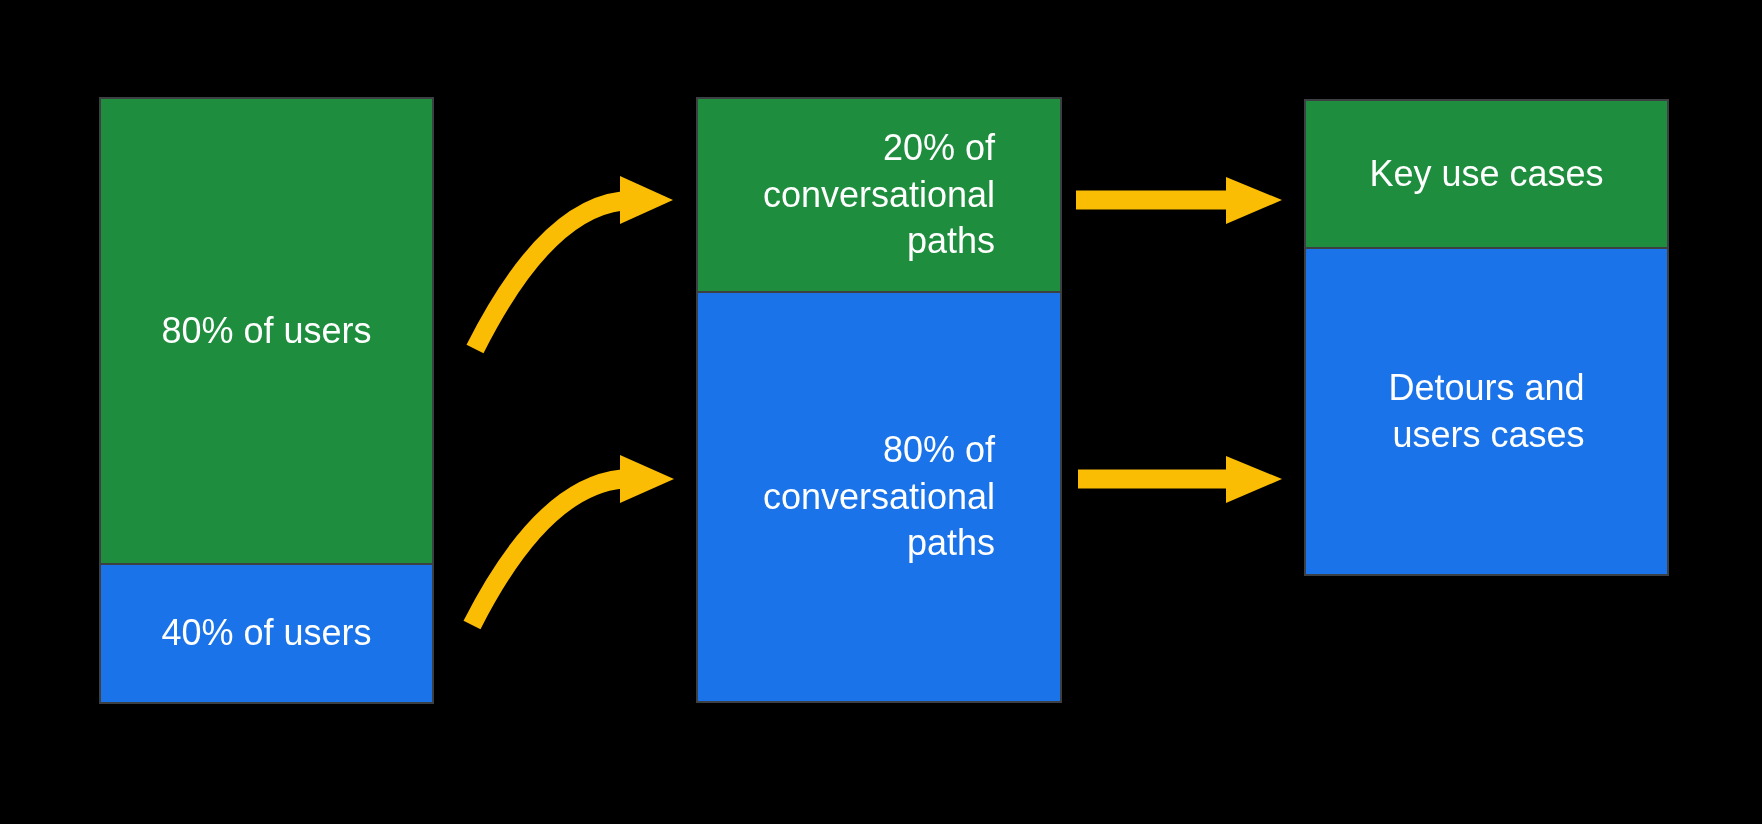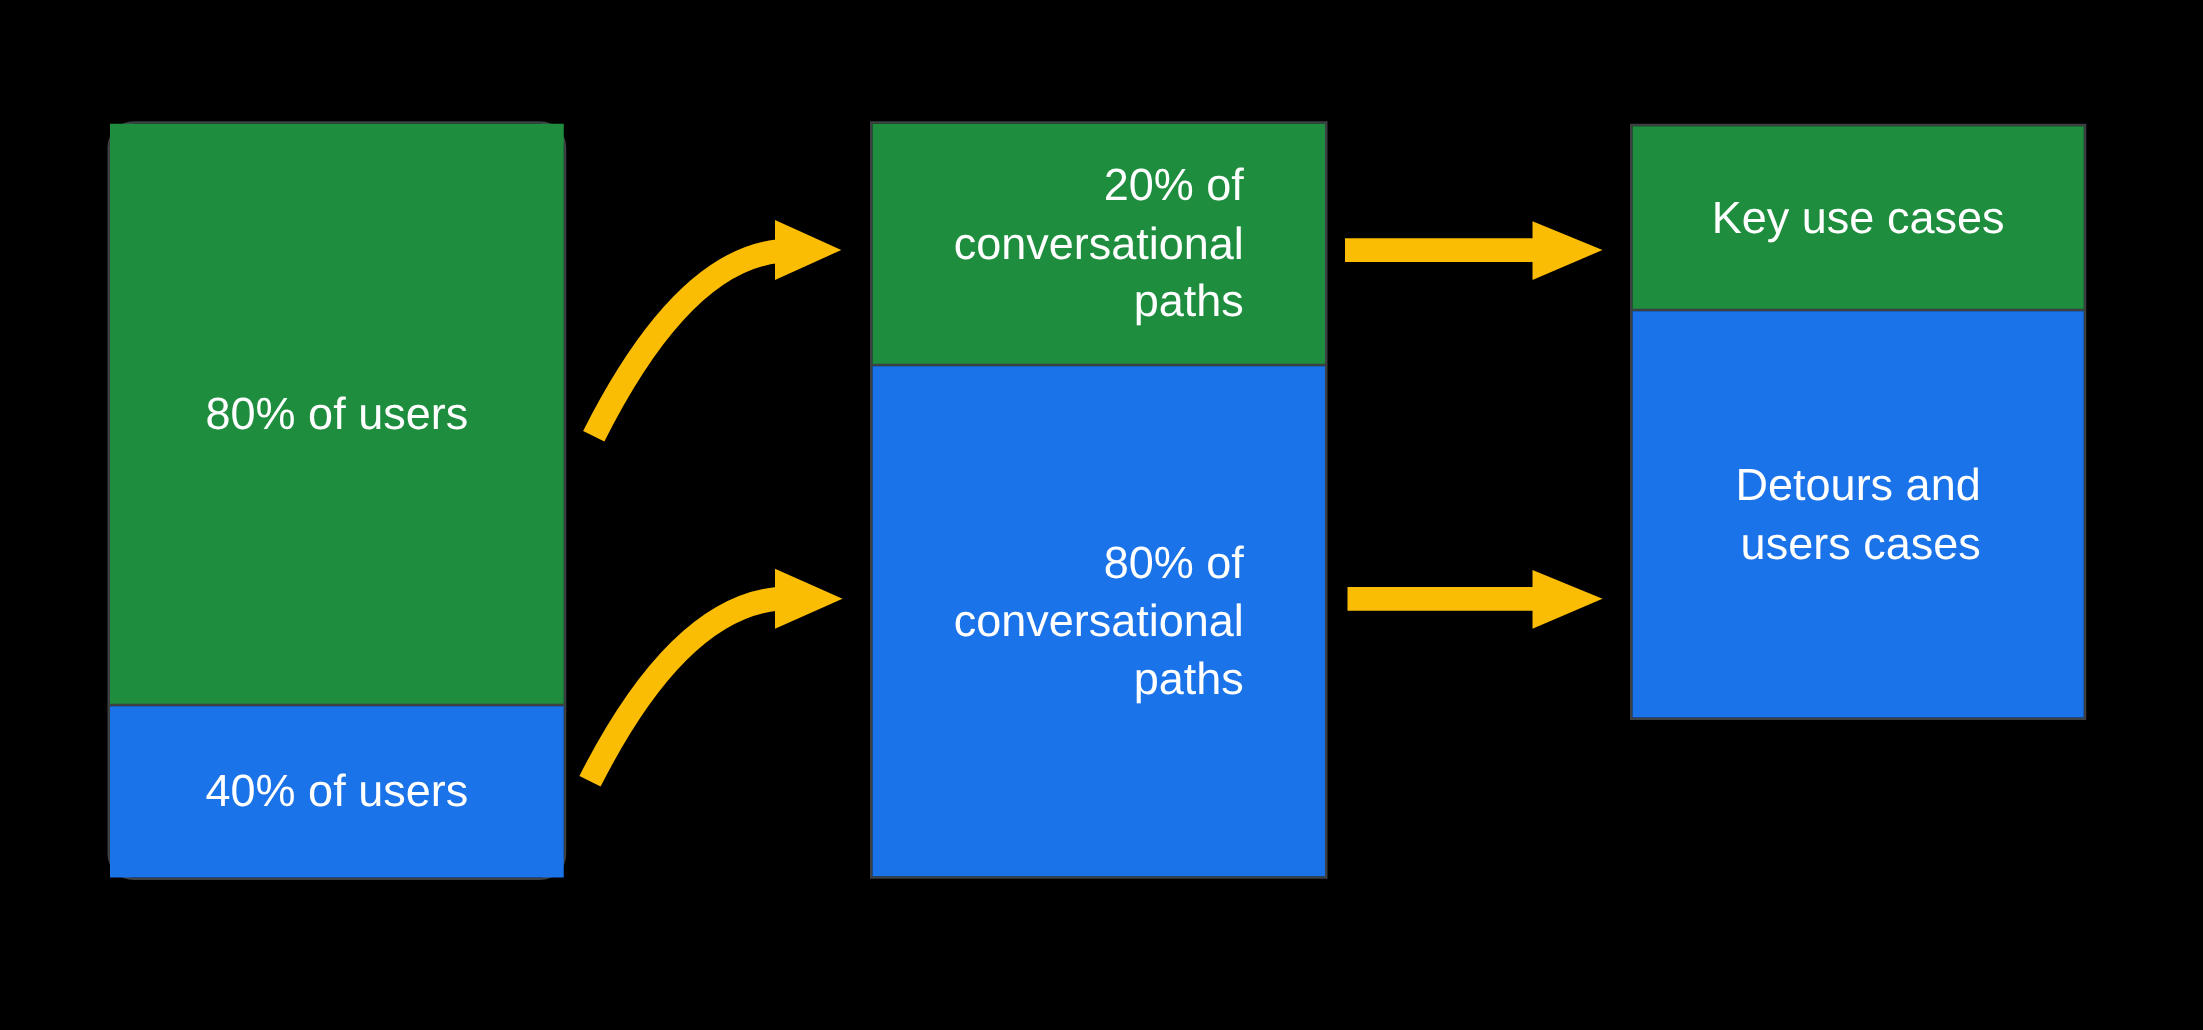--- a/index.html
+++ b/index.html
@@ -13,21 +13,21 @@
   *{margin:0;padding:0;box-sizing:border-box;}
   html,body{width:1762px;height:824px;background:var(--background);overflow:hidden;}
   .canvas{
     position:relative;width:1762px;height:824px;background:var(--background);
     font-family:"Liberation Sans","DejaVu Sans",sans-serif;
   }
   .bar{
     position:absolute;display:flex;flex-direction:column;
     border:2px solid var(--border-gray);
   }
-  .bar-users{left:86px;top:97px;width:367px;height:607px;border-radius:21px;}
+  .bar-users{left:99px;top:97px;width:335px;height:607px;}
   .bar-paths{left:696px;top:97px;width:366px;height:606px;}
   .bar-outcomes{left:1304px;top:99px;width:365px;height:477px;}
   .seg{
     display:flex;align-items:center;justify-content:center;
   }
   .seg-green{background:var(--green);border-bottom:2px solid var(--border-gray);}
   .seg-blue{background:var(--blue);}
   .bar-users .seg-green{height:77.3%;}
   .bar-users .seg-blue{height:22.7%;}
   .bar-paths .seg-green{height:32.2%;}

